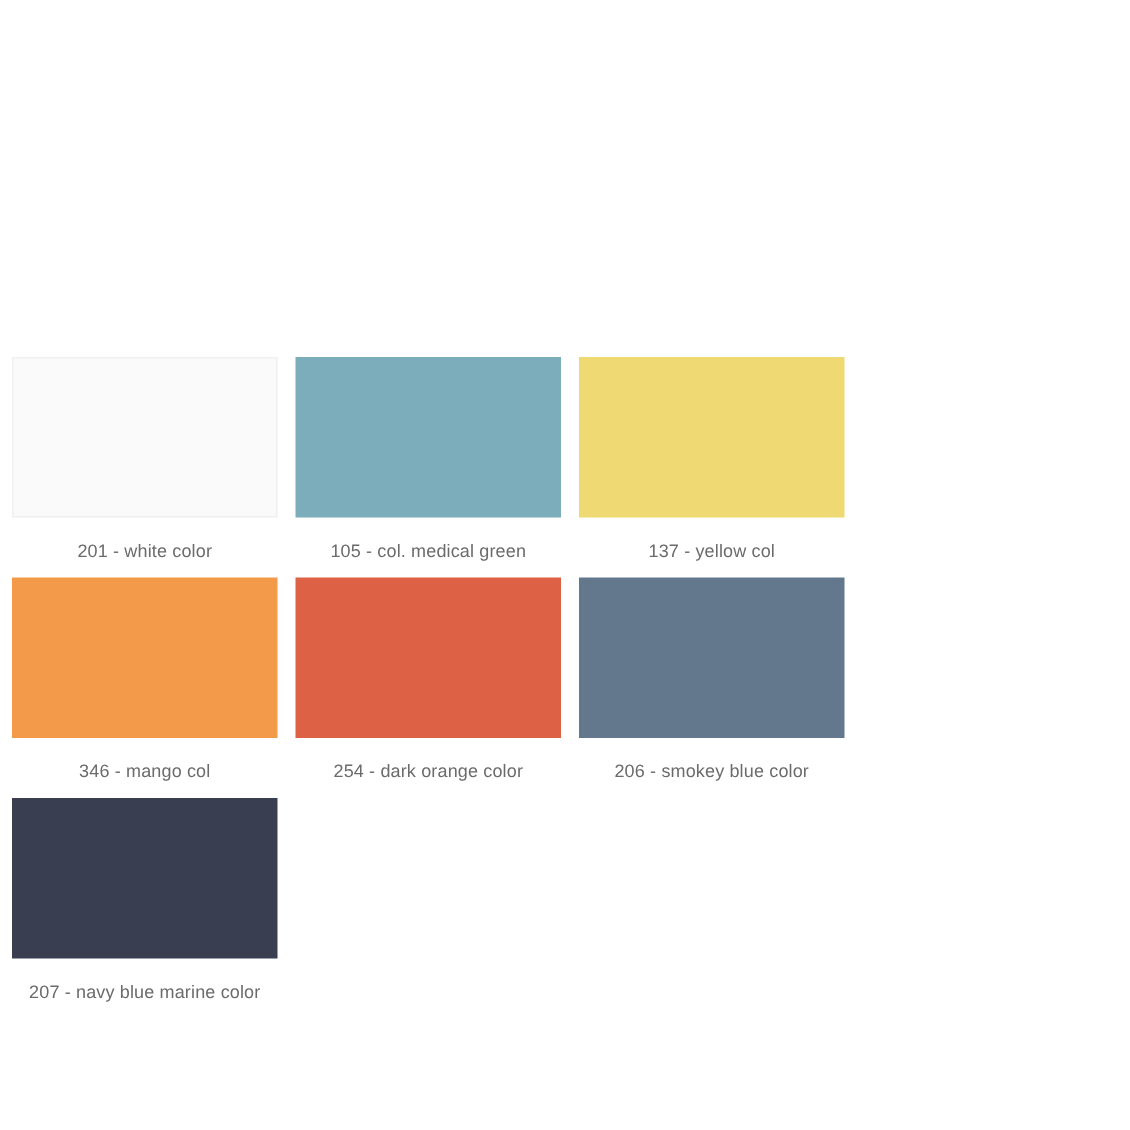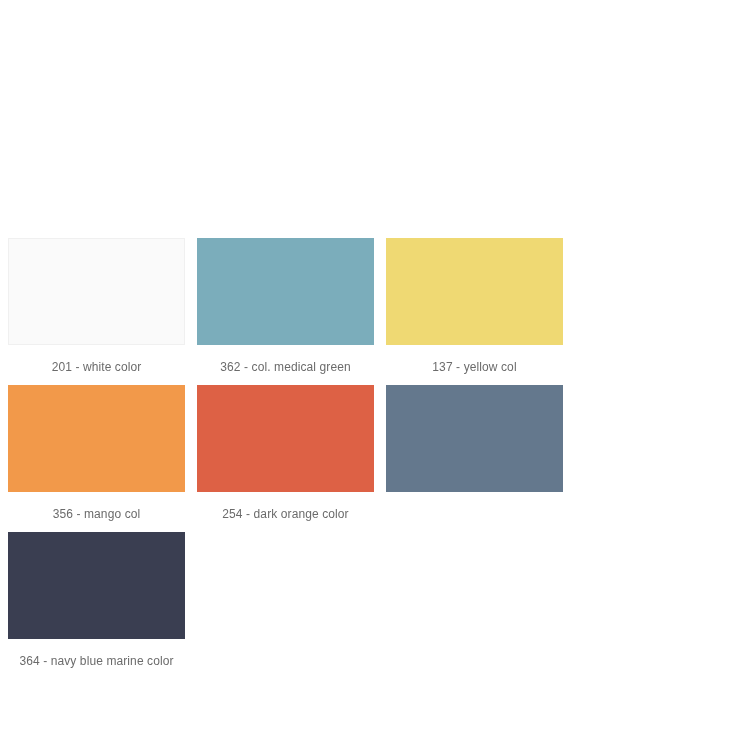--- a/index.html
+++ b/index.html
@@ -69,36 +69,37 @@
 <body>
 
 <div id="swatch-board">
   <div class="swatch-grid">
       <div class="swatch-cell">
         <div class="swatch-chip has-outline" style="background-color: rgb(250, 250, 250);"></div>
         <span class="swatch-label">201 - white color</span>
       </div>
       <div class="swatch-cell">
         <div class="swatch-chip" style="background-color: rgb(123, 173, 187);"></div>
-        <span class="swatch-label">362 - col. medical green</span>
+        <span class="swatch-label">105 - col. medical green</span>
       </div>
       <div class="swatch-cell">
         <div class="swatch-chip" style="background-color: rgb(239, 217, 115);"></div>
         <span class="swatch-label">137 - yellow col</span>
       </div>
       <div class="swatch-cell">
         <div class="swatch-chip" style="background-color: rgb(242, 153, 74);"></div>
-        <span class="swatch-label">356 - mango col</span>
+        <span class="swatch-label">346 - mango col</span>
       </div>
       <div class="swatch-cell">
         <div class="swatch-chip" style="background-color: rgb(221, 97, 69);"></div>
         <span class="swatch-label">254 - dark orange color</span>
       </div>
       <div class="swatch-cell">
         <div class="swatch-chip" style="background-color: rgb(100, 120, 141);"></div>
+        <span class="swatch-label">206 - smokey blue color</span>
       </div>
       <div class="swatch-cell">
         <div class="swatch-chip" style="background-color: rgb(58, 62, 81);"></div>
-        <span class="swatch-label">364 - navy blue marine color</span>
+        <span class="swatch-label">207 - navy blue marine color</span>
       </div>
       <div class="swatch-cell is-empty"></div>
     </div>
 </div>
 
 </body></html>

